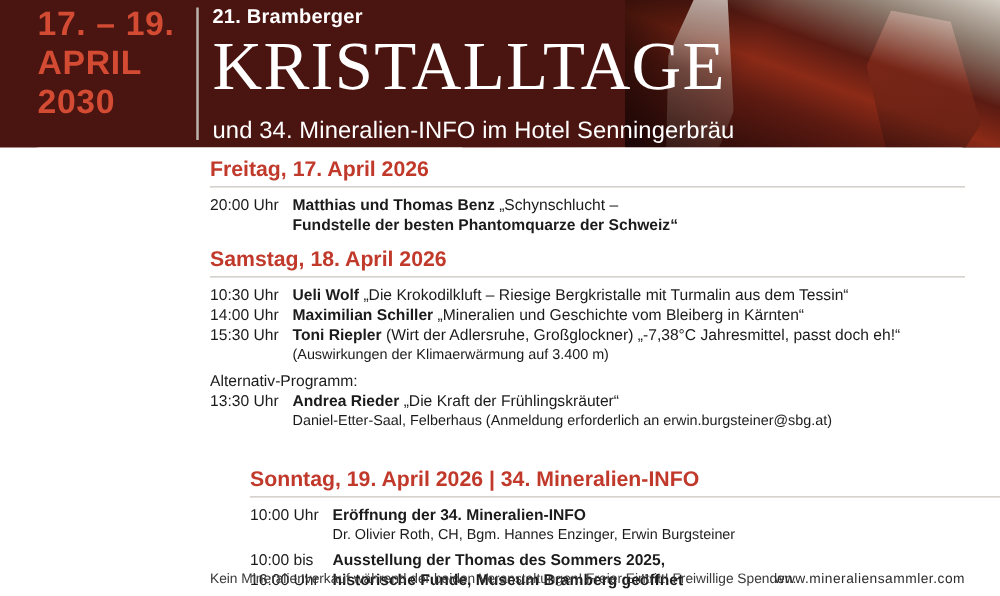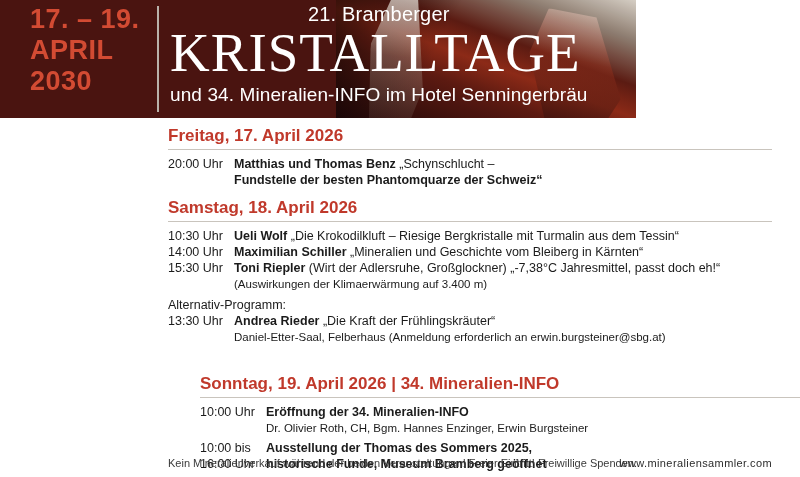--- a/index.html
+++ b/index.html
@@ -18,21 +18,21 @@
     position: relative;
     width: 800px;
     height: 477px;
     background: #ffffff;
     overflow: hidden;
   }
 
   
   .header {
     position: relative;
-    width: 636px;
+    width: 800px;
     height: 118px;
     background: #4a1410;
     overflow: hidden;
   }
   
   .crystal-photo {
     position: absolute;
     top: 0;
     right: 0;
     width: 300px;
@@ -99,38 +99,37 @@
   }
 
   .title-area {
     position: absolute;
     left: 170px;
     top: 2px;
     z-index: 4;
     color: #ffffff;
   }
   .pretitle {
-    font-size: 20px;
-    font-weight: normal;
+    font-size: 16px;
+    font-weight: bold;
     letter-spacing: 0.2px;
     line-height: 24px;
-    text-align: center;
   }
   .maintitle {
     font-family: "Liberation Serif", serif;
     font-size: 55px;
     line-height: 58px;
     letter-spacing: 1px;
     font-weight: normal;
     margin-top: -2px;
   }
   .subtitle {
     font-size: 19px;
     line-height: 24px;
-    margin-top: 1px;
+    margin-top: 11px;
     letter-spacing: 0.1px;
   }
 
   
   .content {
     position: relative;
     padding: 0;
     width: 800px;
     height: 359px;
     background: #ffffff;

